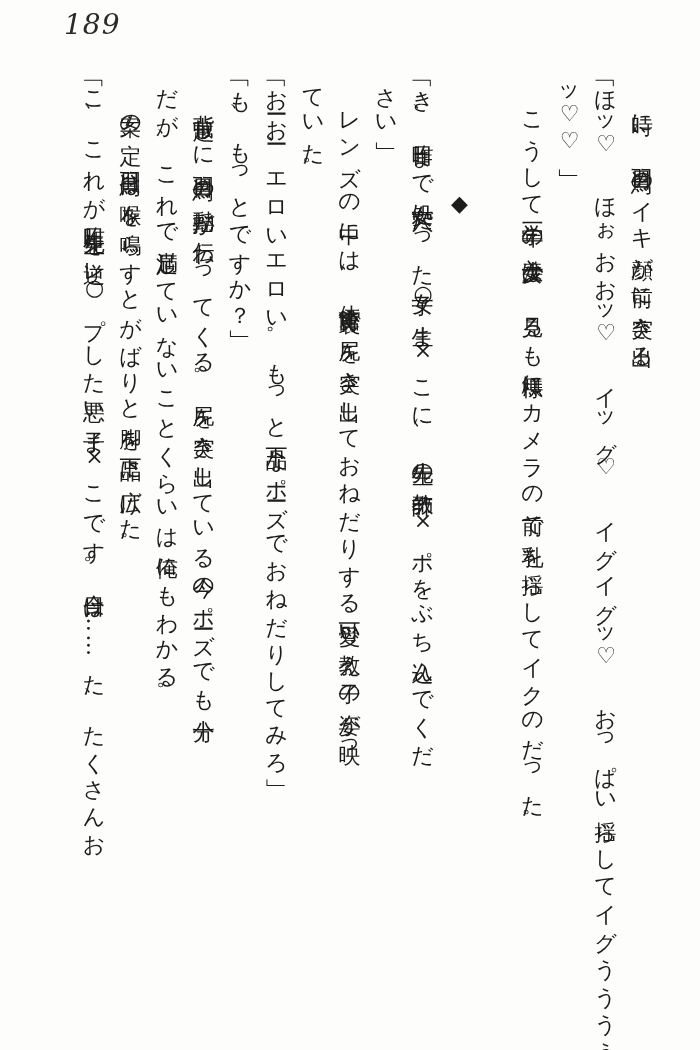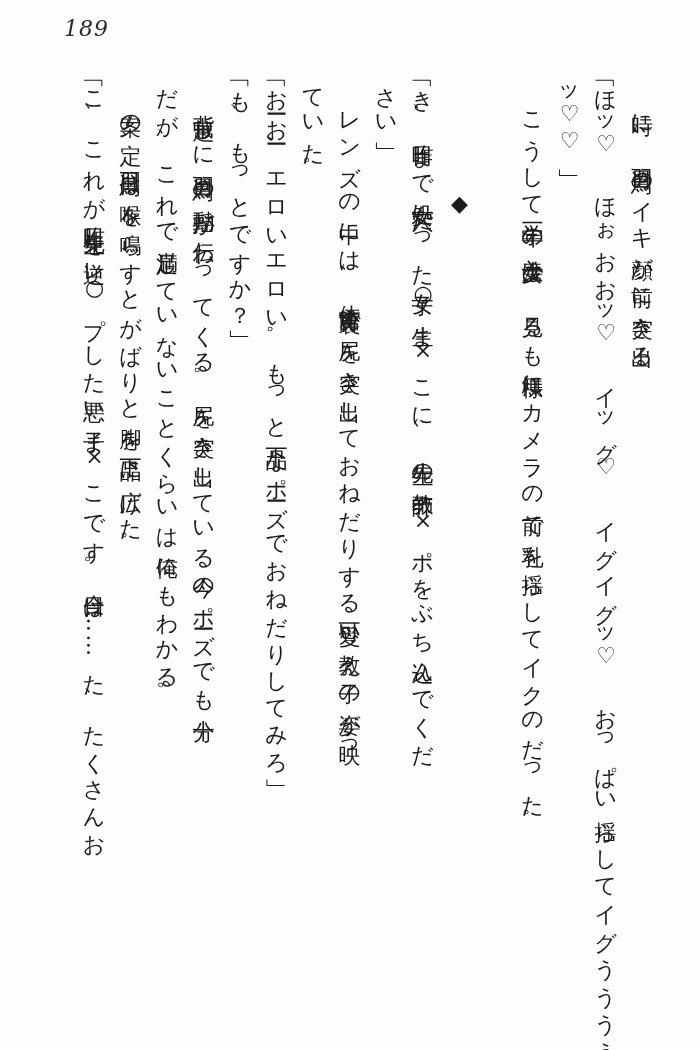--- a/index.html
+++ b/index.html
@@ -10,23 +10,23 @@
     width: 700px;
     height: 1050px;
     position: relative;
     background: #fdfdfb;
     color: #1c1c1c;
     font-family: "DejaVu Serif", "Liberation Serif", serif;
     overflow: hidden;
   }
   .page-number {
     position: absolute;
-    top: 16px;
+    top: 8px;
     left: 64px;
-    font-size: 22px;
+    font-size: 28px;
     font-style: italic;
     letter-spacing: 1px;
     color: #2a2a2a;
   }
   .page-text {
     position: absolute;
     top: 73px;
     right: 40px;
     height: 950px;
     writing-mode: vertical-rl;

